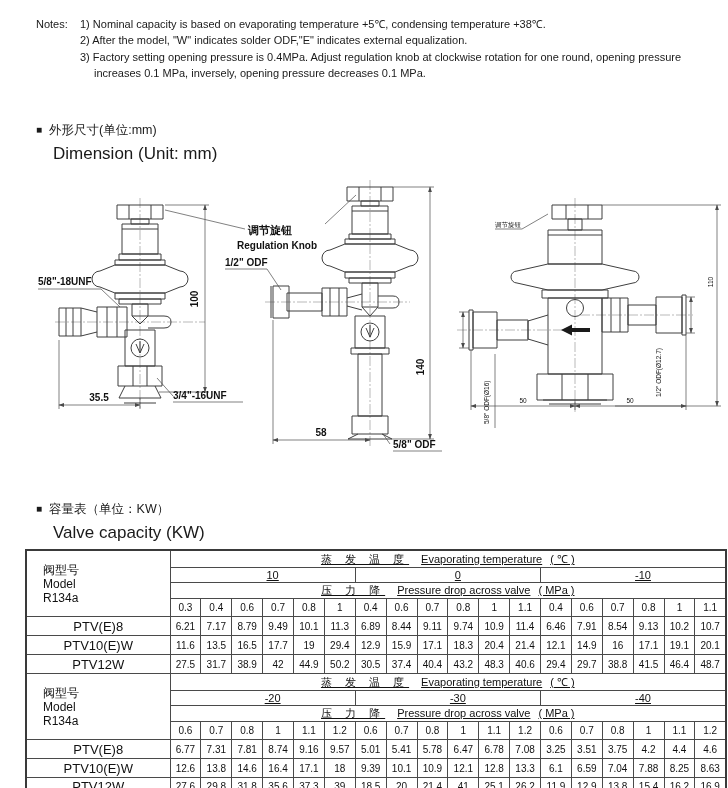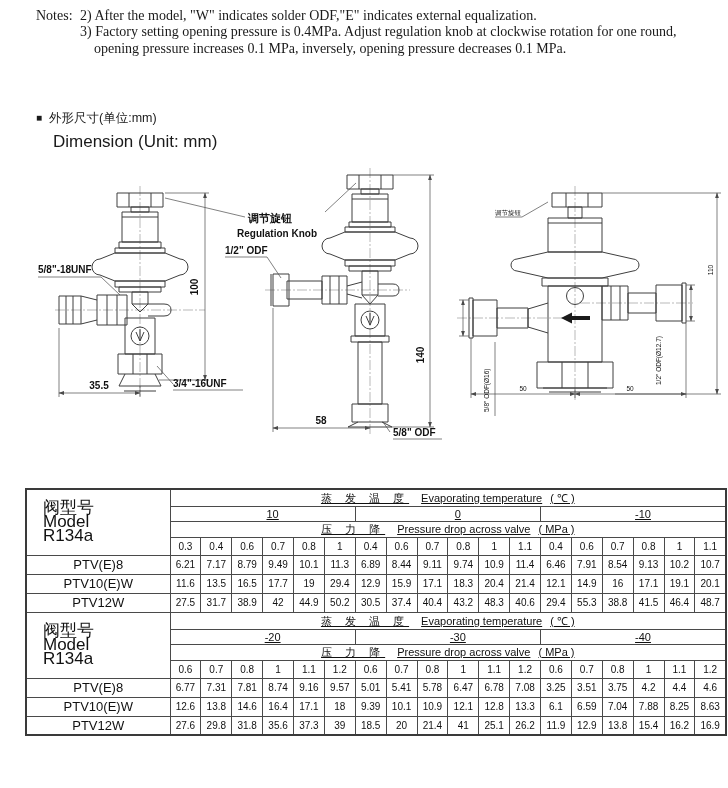--- a/index.html
+++ b/index.html
@@ -2,30 +2,30 @@
 <html><head>
 <meta charset="utf-8">
 <style>
   * { margin:0; padding:0; box-sizing:border-box; }
   html,body { background:#fff; }
   body {
     width:728px; height:788px; position:relative; overflow:hidden;
     font-family:"Liberation Sans", sans-serif; color:#1a1a1a;
   }
   
-  .notes { display:flex; margin:8px 14px 0 36px; font-size:14px; line-height:16.3px;font-family:Liberation Serif, serif; }
+  .notes { display:flex; margin:16px 14px 0 36px; font-size:11px; line-height:16.3px; }
   .notes-label { width:44px; flex:0 0 auto; }
   .notes-items { flex:1; list-style:none; }
   .notes-items li { padding-left:14px; text-indent:-14px; }
   
   .sec { margin-left:36px; }
   .sec-title { font-size:12.5px; line-height:17px; }
   .bullet { font-size:10px; margin-right:7px; vertical-align:1px; }
   .sec-sub { font-size:17px; line-height:17px; margin:6px 0 0 17px; }
-  .dim-sec { margin-top:52px; }
+  .dim-sec { margin-top:40px; }
   .cap-sec { margin-top:38px; }
   
   svg.drawing { display:block; margin:10px 0 0 25px; }
   .ln  { fill:none; stroke:#3f3f3f; stroke-width:1; stroke-linejoin:round; }
   .cl  { fill:none; stroke:#8a8a8a; stroke-width:0.6; stroke-dasharray:10 2 2 2; }
   .dim { fill:none; stroke:#4a4a4a; stroke-width:0.7; }
   svg text { font-family:"Liberation Sans", sans-serif; fill:#111; }
   .t10 { font-size:10px; font-weight:bold; }
   .t11 { font-size:11px; font-weight:bold; }
   .t65 { font-size:6.5px; }
@@ -35,30 +35,31 @@
               border:2px solid #3a3a3a; }
   table.cap td, table.cap th { border:1px solid #4a4a4a; text-align:center; padding:0;
               font-weight:normal; white-space:nowrap; overflow:hidden; color:#111; }
   col.c-model { width:144px; }
   .r-hdr td { font-size:11px; height:15px;text-decoration:underline; }
   .r-hdr td.tempv { font-size:11px;padding-left:20px; }
   .cjk { letter-spacing:5px; margin-right:12px; }
   .unit { margin-left:8px; }
   .r-pd td { font-size:10px; height:18px;margin-top:7px; }
   .r-data td { font-size:10px; height:19px; }
-  th.model-th { font-size:17px; }
+  th.model-th { font-size:12px; }
   th.model-th div { text-align:left; padding-left:16px; line-height:14px; }
   th.model { font-size:13px; text-align:left; padding-left:5px; }
 </style>
 </head>
 <body>
 
 <div class="notes">
   <div class="notes-label">Notes:</div>
   <ul class="notes-items">
+    <li>1) Nominal capacity is based on evaporating temperature +5℃, condensing temperature +38℃.</li>
     <li>2) After the model, "W" indicates solder ODF,"E" indicates external equalization.</li>
     <li>3) Factory setting opening pressure is 0.4MPa. Adjust regulation knob at clockwise rotation for one round, opening pressure increases 0.1 MPa, inversely, opening pressure decreases 0.1 MPa.</li>
   </ul>
 </div>
 
 <div class="sec dim-sec">
   <div class="sec-title"><span class="bullet">■</span><span>外形尺寸(单位:mm)</span></div>
   <div class="sec-sub">Dimension (Unit: mm)</div>
 </div>
 
@@ -206,20 +207,22 @@
       <text class="t65" transform="translate(464,252) rotate(-90)">5/8" ODF(Ø16)</text>
       <path class="dim" d="M470,182 V256"></path>
       <text class="t65" transform="translate(636,225) rotate(-90)">1/2" ODF(Ø12.7)</text>
       <text class="t65" x="470" y="55">调节旋钮</text>
       <path class="dim" d="M470,57 H497 L523,42"></path>
     </g>
   </g>
 </svg>
 
 <div class="sec cap-sec">
+  <div class="sec-title"><span class="bullet">■</span><span>容量表（单位：KW）</span></div>
+  <div class="sec-sub">Valve capacity (KW)</div>
 </div>
 
 <table class="cap">
   <colgroup>
       <col class="c-model">
       <col span="18">
     </colgroup>
 
   <tbody>
     <tr class="r-hdr">
@@ -312,21 +315,21 @@
         <td>42</td>
         <td>44.9</td>
         <td>50.2</td>
         <td>30.5</td>
         <td>37.4</td>
         <td>40.4</td>
         <td>43.2</td>
         <td>48.3</td>
         <td>40.6</td>
         <td>29.4</td>
-        <td>55.3</td>
+        <td>29.7</td>
         <td>38.8</td>
         <td>41.5</td>
         <td>46.4</td>
         <td>48.7</td>
       </tr>
   </tbody>
 
   <tbody>
     <tr class="r-hdr">
       <th class="model-th" rowspan="4">

